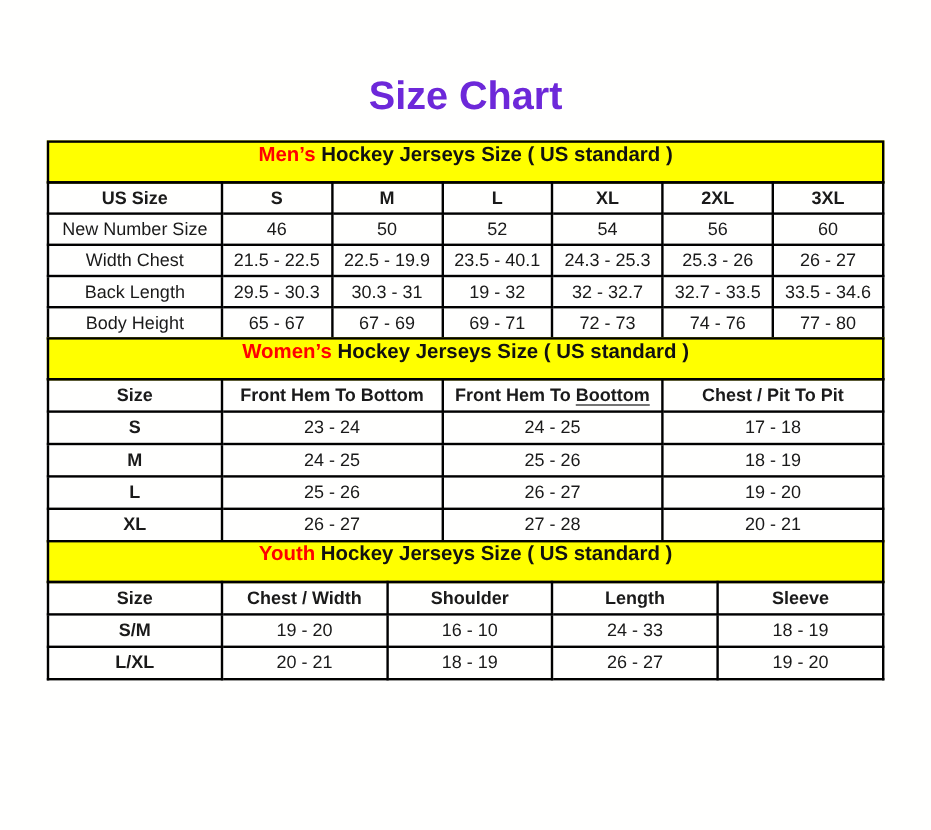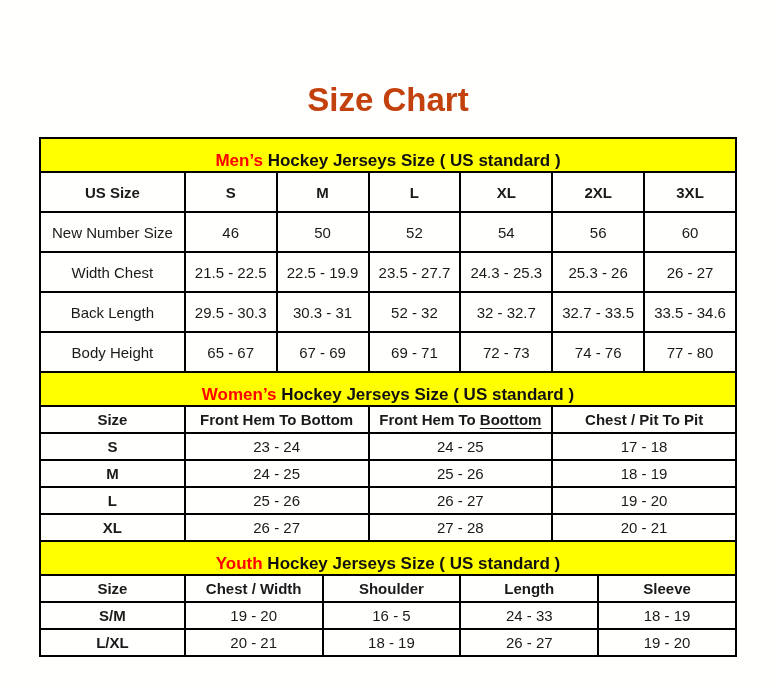--- a/index.html
+++ b/index.html
@@ -4,38 +4,38 @@
 <style>
   * { box-sizing: border-box; margin: 0; padding: 0; }
   html, body {
     width: 776px; height: 692px;
     background: #fffffe;
     font-family: "Liberation Sans", sans-serif;
     overflow: hidden;
     color: #1a1a1a;
   }
   .page-title {
-    margin-top: 82px;
+    margin-top: 62px;
     text-align: center;
     font-size: 33px;
     font-weight: bold;
-    color: #c2410c;
+    color: #6d28d9;
     letter-spacing: 0px;
     line-height: 1.1;
   }
   .size-chart {
     width: 698px;
     margin: 19px auto 0 auto;
   }
   .banner {
     border: 2px solid #000;
     background: #FFFF00;
     height: 36px;
     display: flex;
-    align-items: flex-end;
+    align-items: flex-start;
     justify-content: center;
     font-weight: bold;
     font-size: 17px;
     white-space: pre;
     color: #111;
   }
   .banner + table, table + .banner { margin-top: -2px; }
   .hl { color: #FF0000; }
   table {
     width: 100%;
@@ -47,21 +47,21 @@
     text-align: center;
     vertical-align: middle;
     font-size: 15px;
     height: 27px;
     padding: 1px 2px;
     overflow: hidden;
     white-space: nowrap;
   }
   tr.hdr td { font-weight: bold; }
   td.rlabel-bold { font-weight: bold; }
-  .t-men td { height: 40px; }
+  .t-men td { height: 26px; }
   .t-men .c-label { width: 20.8%; }
   .t-men .c-data  { width: 13.2%; }
   .t-women .c-label { width: 20.8%; }
   .t-women .c-data  { width: 26.4%; }
   .t-youth .c-label { width: 20.8%; }
   .t-youth .c-data  { width: 19.8%; }
   .squiggle {
     text-decoration-line: underline;
     text-decoration-style: wavy;
     text-decoration-color: #D93025;
@@ -105,30 +105,30 @@
       <td>50</td>
       <td>52</td>
       <td>54</td>
       <td>56</td>
       <td>60</td>
     </tr>
     <tr>
       <td class="rlabel">Width Chest</td>
       <td>21.5 - 22.5</td>
       <td>22.5 - 19.9</td>
-      <td>23.5 - 27.7</td>
+      <td>23.5 - 40.1</td>
       <td>24.3 - 25.3</td>
       <td>25.3 - 26</td>
       <td>26 - 27</td>
     </tr>
     <tr>
       <td class="rlabel">Back Length</td>
       <td>29.5 - 30.3</td>
       <td>30.3 - 31</td>
-      <td>52 - 32</td>
+      <td>19 - 32</td>
       <td>32 - 32.7</td>
       <td>32.7 - 33.5</td>
       <td>33.5 - 34.6</td>
     </tr>
     <tr>
       <td class="rlabel">Body Height</td>
       <td>65 - 67</td>
       <td>67 - 69</td>
       <td>69 - 71</td>
       <td>72 - 73</td>
@@ -195,21 +195,21 @@
         <tr class="hdr">
       <td>Size</td>
       <td>Chest / Width</td>
       <td>Shoulder</td>
       <td>Length</td>
       <td>Sleeve</td>
     </tr>
     <tr>
       <td class="rlabel-bold">S/M</td>
       <td>19 - 20</td>
-      <td>16 - 5</td>
+      <td>16 - 10</td>
       <td>24 - 33</td>
       <td>18 - 19</td>
     </tr>
     <tr>
       <td class="rlabel-bold">L/XL</td>
       <td>20 - 21</td>
       <td>18 - 19</td>
       <td>26 - 27</td>
       <td>19 - 20</td>
     </tr>

